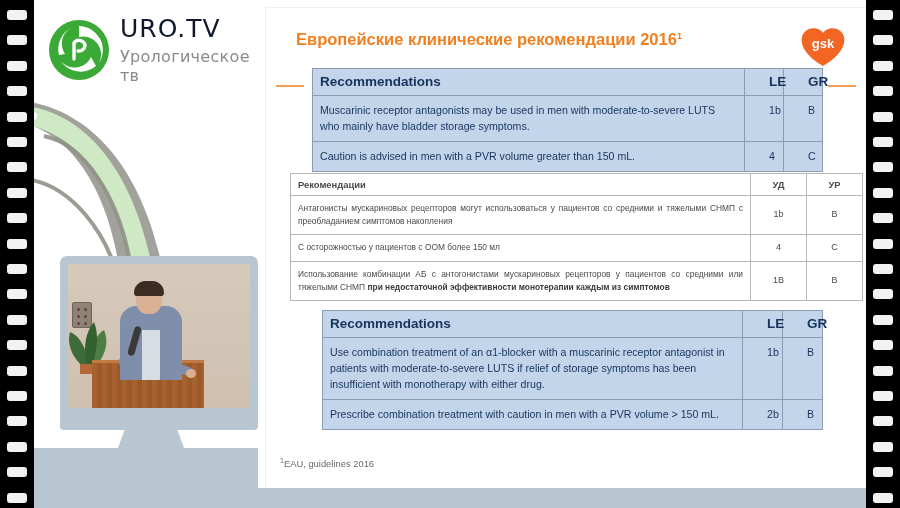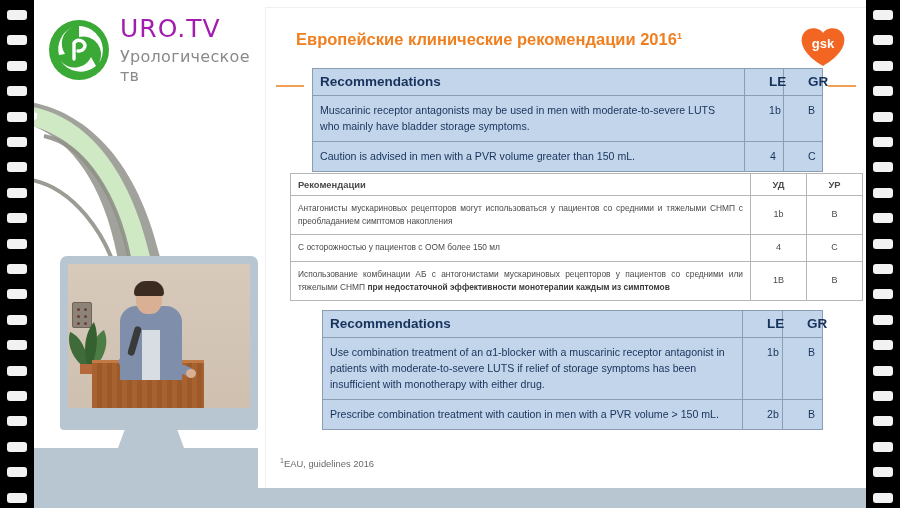--- a/index.html
+++ b/index.html
@@ -35,21 +35,21 @@
   }
   #logo-block {
     position: absolute; left: 14px; top: 14px;
     display: flex; align-items: center; gap: 10px;
   }
   .logo-mark {
     position: relative; width: 62px; height: 62px; flex: 0 0 62px;
   }
   .logo-text-wrap { padding-top: 2px; }
   .logo-title {
-    font-size: 25px; letter-spacing: 1px; color: #a21caf;
+    font-size: 25px; letter-spacing: 1px; color: #0f172a;
     font-family: "DejaVu Sans", sans-serif; font-weight: 400;
     line-height: 1;
   }
   .logo-sub {
     font-size: 16px; color: #8a8a8a; letter-spacing: .3px;
     margin-top: 6px; font-family: "DejaVu Sans", sans-serif;
   }
 
   
   #deco-film {
@@ -139,21 +139,21 @@
     table-layout: fixed;
   }
   table.eau td, table.eau th {
     border: 1px solid #8a9db3;
     color: #17335c;
     text-align: left;
     vertical-align: top;
   }
   table.eau th { font-size: 13.5px; font-weight: bold; padding: 5px 7px 6px 7px; margin-left: 32px; }
   table.eau td { font-size: 10.6px; padding: 6px 7px 7px 7px; line-height: 1.52; }
-  table.eau .c { text-align: right; padding-left: 24px; }
+  table.eau .c { text-align: left; padding-left: 24px; }
 
   
   table.ru {
     position: absolute; border-collapse: collapse;
     background: #ffffff; table-layout: fixed;
     font-family: "Liberation Sans", sans-serif;
     margin-left: 12px;
   }
   table.ru td, table.ru th {
     border: 1px solid #b7b7b7;

